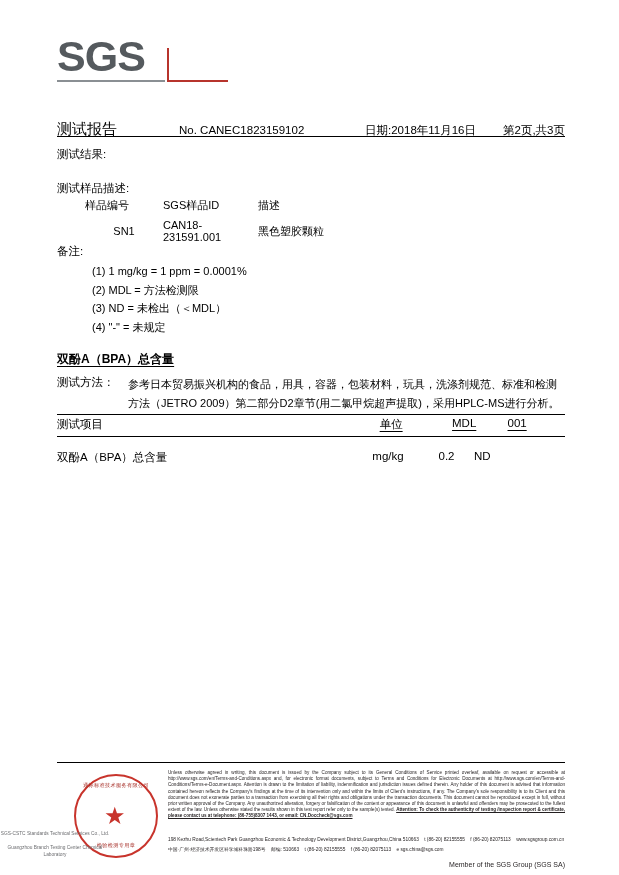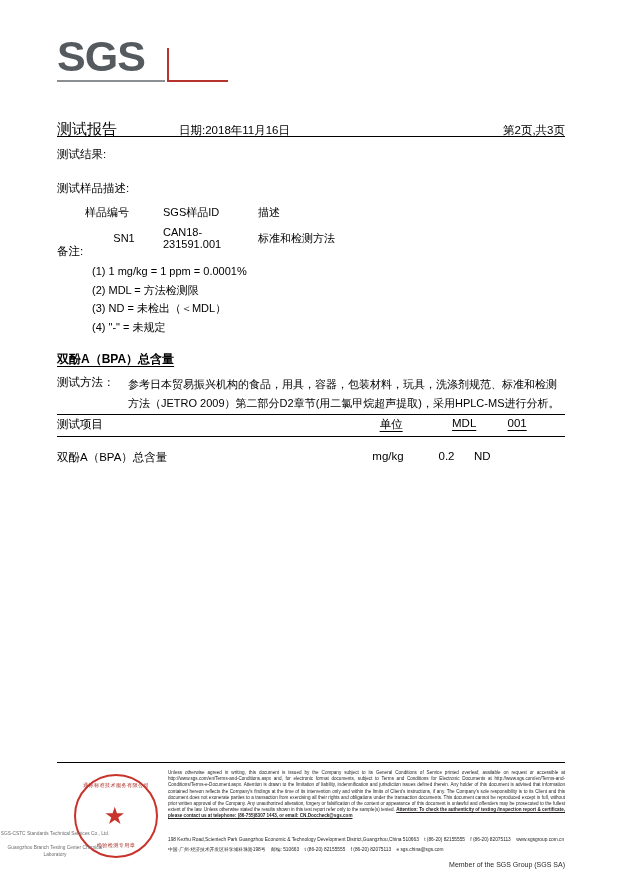--- a/index.html
+++ b/index.html
@@ -110,21 +110,21 @@
     line-height: 17px;
     color: #000;
     white-space: nowrap;
   }
   .results-label { left: 57px; top: 146px; }
   .sample-desc-label { left: 57px; top: 180px; }
 
   .tbl1 {
     position: absolute;
     left: 85px;
-    top: 205px;
+    top: 198px;
     font-size: 11px;
   }
   .tbl1 table { border-collapse: collapse; }
   .tbl1 th {
     font-weight: normal;
     text-align: left;
     padding: 0 0 6px 0;
     font-size: 11px;
   }
   .tbl1 td {
@@ -289,20 +289,21 @@
 
   <div class="logo-wrap">
     <div class="logo-text">SGS</div>
     <div class="logo-bar-left"></div>
     <div class="logo-tick"></div>
     <div class="logo-bar-right"></div>
   </div>
 
   <div class="title-row">
     <div class="doc-title">测试报告</div>
+    <div class="doc-no">No. CANEC1823159102</div>
     <div class="doc-date">日期:2018年11月16日</div>
     <div class="doc-page">第2页,共3页</div>
   </div>
   <div class="rule rule-top"></div>
 
   <div class="blk results-label">测试结果:</div>
 
   <div class="blk sample-desc-label">测试样品描述:</div>
 
   <div class="tbl1">
@@ -311,21 +312,21 @@
         <tr>
           <th class="c-no">样品编号</th>
           <th class="c-id">SGS样品ID</th>
           <th class="c-desc">描述</th>
         </tr>
       </thead>
       <tbody>
         <tr>
           <td class="c-no">SN1</td>
           <td class="c-id">CAN18-231591.001</td>
-          <td class="c-desc">标准和检测方法</td>
+          <td class="c-desc">黑色塑胶颗粒</td>
         </tr>
       </tbody>
     </table>
   </div>
 
   <div class="blk remark-label">备注:</div>
   <div class="remark-list">
     <div>(1) 1 mg/kg = 1 ppm = 0.0001%</div>
     <div>(2) MDL = 方法检测限</div>
     <div>(3) ND = 未检出（＜MDL）</div>

